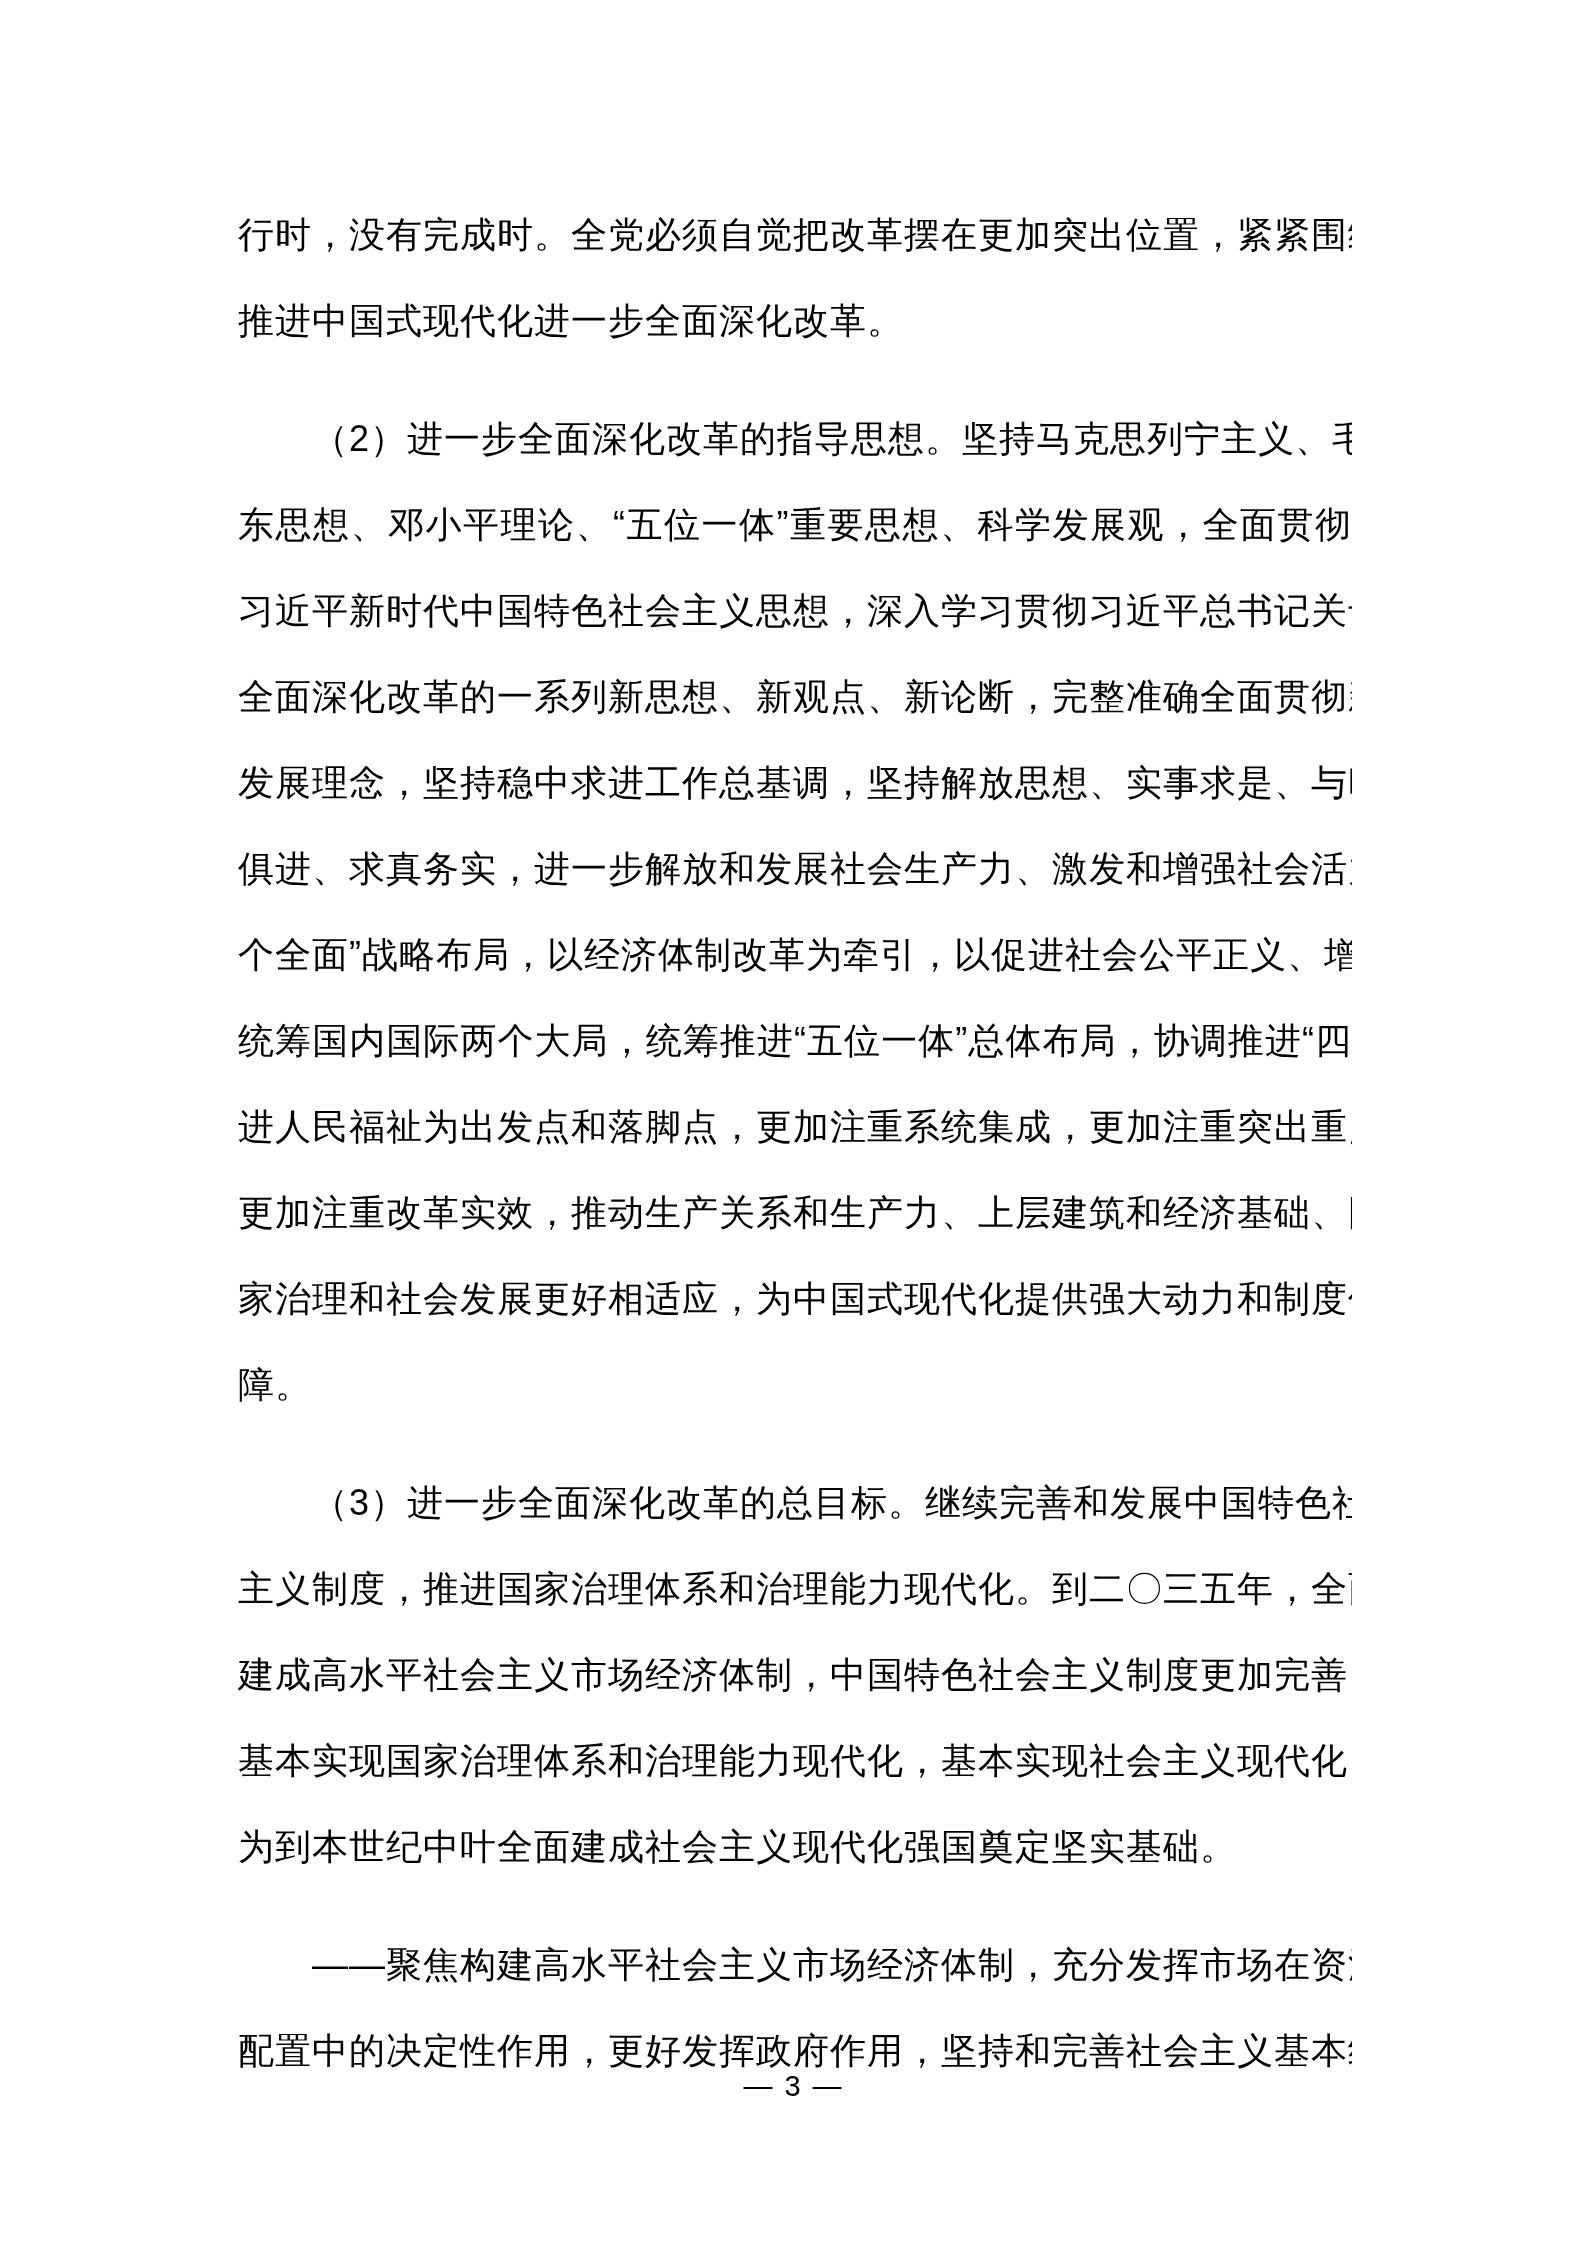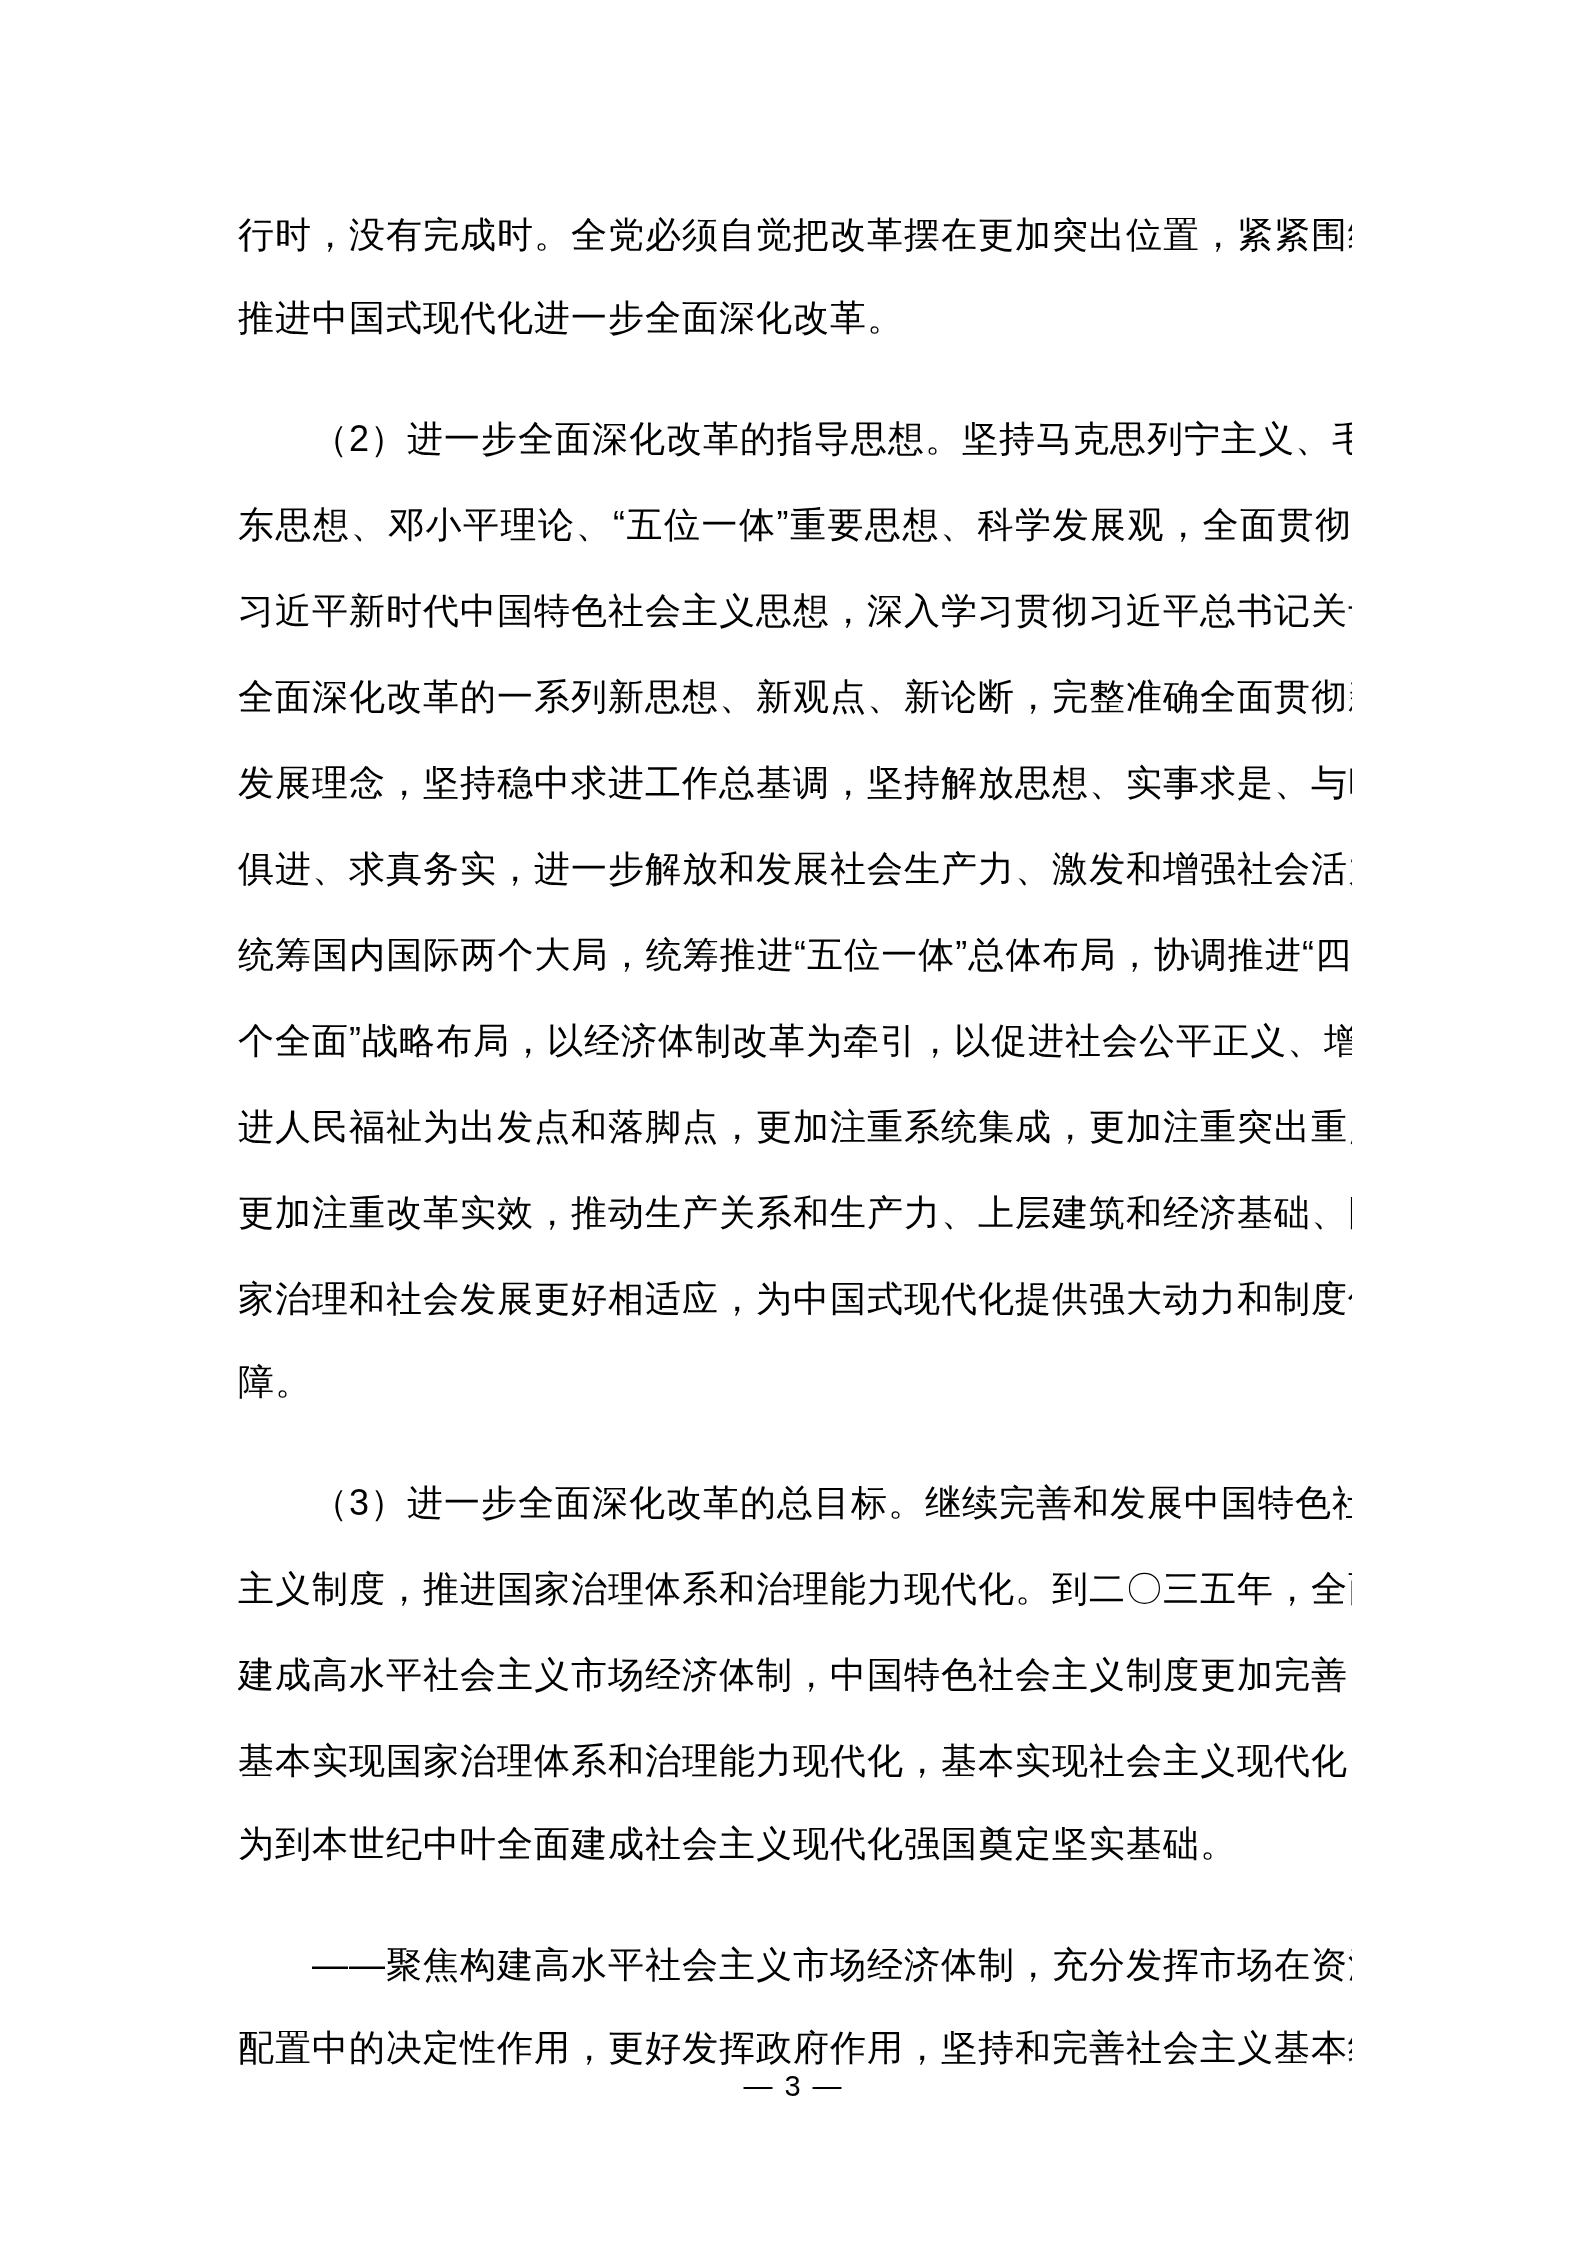--- a/index.html
+++ b/index.html
@@ -39,21 +39,20 @@
     height: 86px;
     letter-spacing: 1px;
     white-space: nowrap;
     overflow: hidden;
     text-align: justify;
     text-align-last: justify;
     color: #000000;
   }
   .line.para-last {
     text-align-last: left;
-    font-family: Liberation Mono, monospace;
   }
   .line.para-first.indented {
     text-indent: 74px;
   }
   .footer {
     position: absolute;
     top: 2062px;
     left: 0;
     width: 1587px;
     text-align: center;
@@ -74,22 +73,22 @@
         <div class="line para-first">行时，没有完成时。全党必须自觉把改革摆在更加突出位置，紧紧围绕</div>
         <div class="line para-last">推进中国式现代化进一步全面深化改革。</div>
       </div>
       <div class="paragraph">
         <div class="line para-first indented">（2）进一步全面深化改革的指导思想。坚持马克思列宁主义、毛泽</div>
         <div class="line indented">东思想、邓小平理论、“五位一体”重要思想、科学发展观，全面贯彻</div>
         <div class="line indented">习近平新时代中国特色社会主义思想，深入学习贯彻习近平总书记关于</div>
         <div class="line indented">全面深化改革的一系列新思想、新观点、新论断，完整准确全面贯彻新</div>
         <div class="line indented">发展理念，坚持稳中求进工作总基调，坚持解放思想、实事求是、与时</div>
         <div class="line indented">俱进、求真务实，进一步解放和发展社会生产力、激发和增强社会活力，</div>
+        <div class="line indented">个全面”战略布局，以经济体制改革为牵引，以促进社会公平正义、增</div>
         <div class="line indented">统筹国内国际两个大局，统筹推进“五位一体”总体布局，协调推进“四</div>
-        <div class="line indented">个全面”战略布局，以经济体制改革为牵引，以促进社会公平正义、增</div>
         <div class="line indented">进人民福祉为出发点和落脚点，更加注重系统集成，更加注重突出重点，</div>
         <div class="line indented">更加注重改革实效，推动生产关系和生产力、上层建筑和经济基础、国</div>
         <div class="line indented">家治理和社会发展更好相适应，为中国式现代化提供强大动力和制度保</div>
         <div class="line para-last indented">障。</div>
       </div>
       <div class="paragraph">
         <div class="line para-first indented">（3）进一步全面深化改革的总目标。继续完善和发展中国特色社会</div>
         <div class="line indented">主义制度，推进国家治理体系和治理能力现代化。到二〇三五年，全面</div>
         <div class="line indented">建成高水平社会主义市场经济体制，中国特色社会主义制度更加完善，</div>
         <div class="line indented">基本实现国家治理体系和治理能力现代化，基本实现社会主义现代化，</div>

